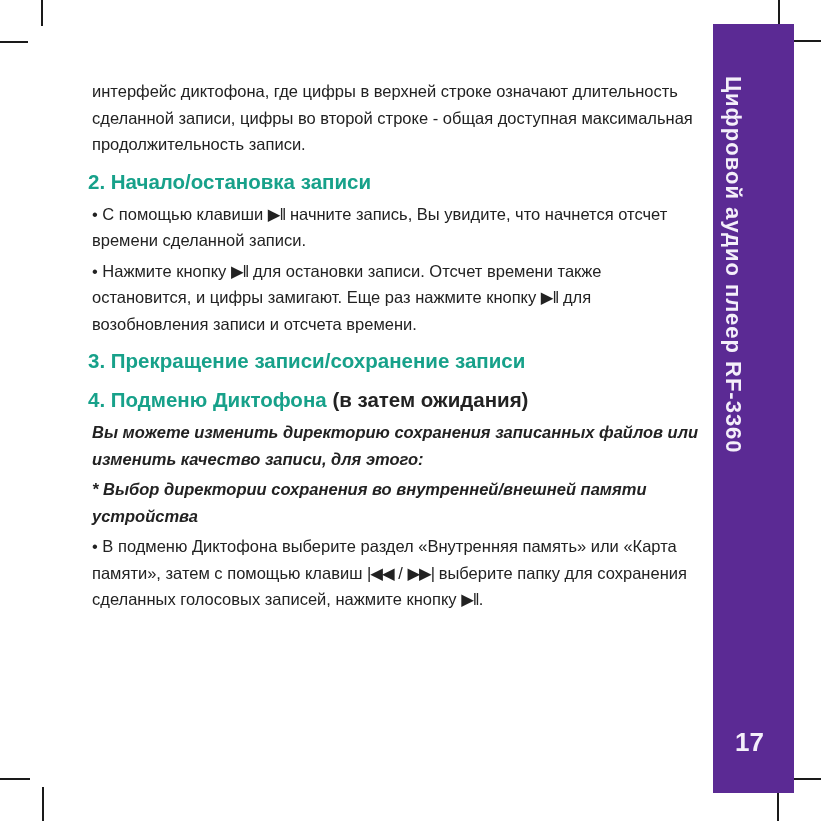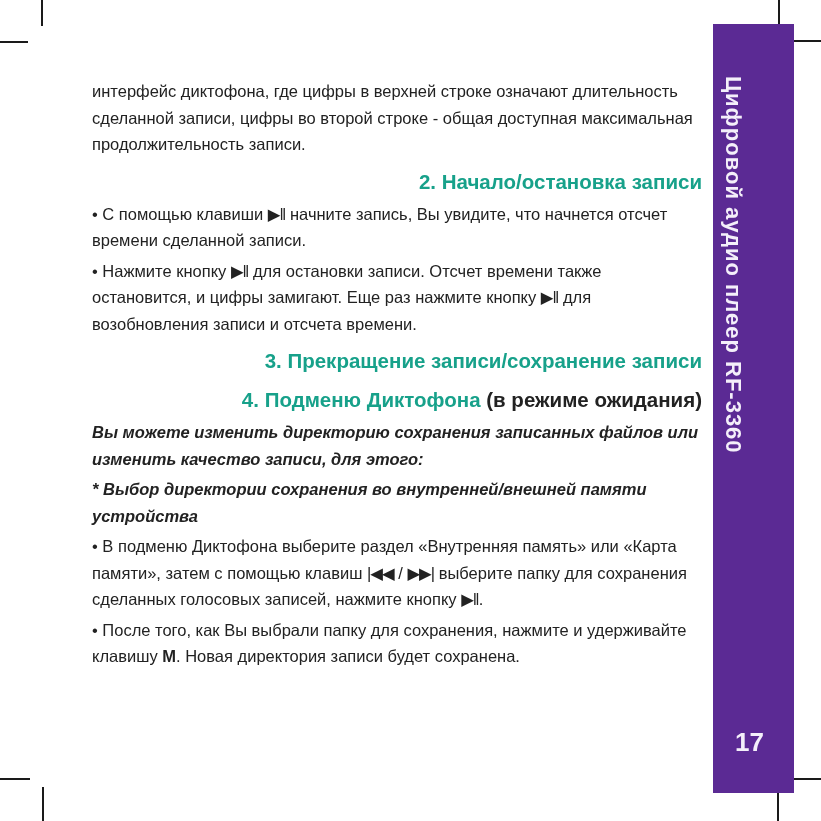--- a/index.html
+++ b/index.html
@@ -36,21 +36,20 @@
   }
   .para { margin: 4px; }
   .para.bold { font-weight: 700; font-style: italic; }
   .para .b { font-weight: 700; }
   .heading {
     color: #17a18a;
     font-weight: 700;
     font-size: 20.5px;
     line-height: 30px;
     margin: 9px 0 1px 0;
-    text-align: right;
   }
   .heading .seg-black { color: #222222; }
   .media-icon { letter-spacing: -1px; }
 
   
   .sidebar {
     position: absolute;
     left: 713px; top: 24px;
     width: 81px; height: 769px;
     background: #5b2a94;
@@ -88,25 +87,24 @@
   <div class="crop tr-h"></div>
   <div class="crop br-h"></div>
   <div class="crop br-v"></div>
 
   <main class="content">
       <div class="para"><span>интерфейс диктофона, где цифры в верхней строке означают длительность сделанной записи, цифры во второй строке - общая доступная максимальная продолжительность записи.</span></div>
       <div class="heading"><span>2. Начало/остановка записи</span></div>
       <div class="para"><span>• С помощью клавиши </span><span class="media-icon">▶‖</span><span> начните запись, Вы увидите, что начнется отсчет времени сделанной записи.</span></div>
       <div class="para"><span>• Нажмите кнопку </span><span class="media-icon">▶‖</span><span> для остановки записи. Отсчет времени также остановится, и цифры  замигают. Еще раз нажмите кнопку </span><span class="media-icon">▶‖</span><span>  для возобновления записи и отсчета времени.</span></div>
       <div class="heading"><span>3. Прекращение записи/сохранение записи</span></div>
-      <div class="heading"><span>4. Подменю Диктофона</span><span class="seg-black"> (в режиме ожидания)</span></div>
+      <div class="heading"><span>4. Подменю Диктофона</span><span class="seg-black"> (в затем ожидания)</span></div>
       <div class="para bold"><span>Вы можете изменить директорию сохранения записанных файлов или изменить качество записи, для этого:</span></div>
       <div class="para bold"><span>* Выбор директории сохранения во внутренней/внешней памяти устройства</span></div>
       <div class="para"><span>• В подменю Диктофона выберите раздел «Внутренняя память» или «Карта памяти», затем с помощью клавиш </span><span class="media-icon">|◀◀</span><span> / </span><span class="media-icon">▶▶|</span><span> выберите папку для сохранения сделанных голосовых записей, нажмите кнопку </span><span class="media-icon">▶‖</span><span>.</span></div>
-      <div class="para"><span>• После того, как Вы выбрали папку для сохранения, нажмите и удерживайте клавишу </span><span class="b">М</span><span>. Новая директория записи будет сохранена.</span></div>
     </main>
 
   <aside class="sidebar">
     <div class="vertical-title">Цифровой аудио плеер RF-3360</div>
     <div class="page-number">17</div>
   </aside>
 
 </div>
 
 </body></html>

